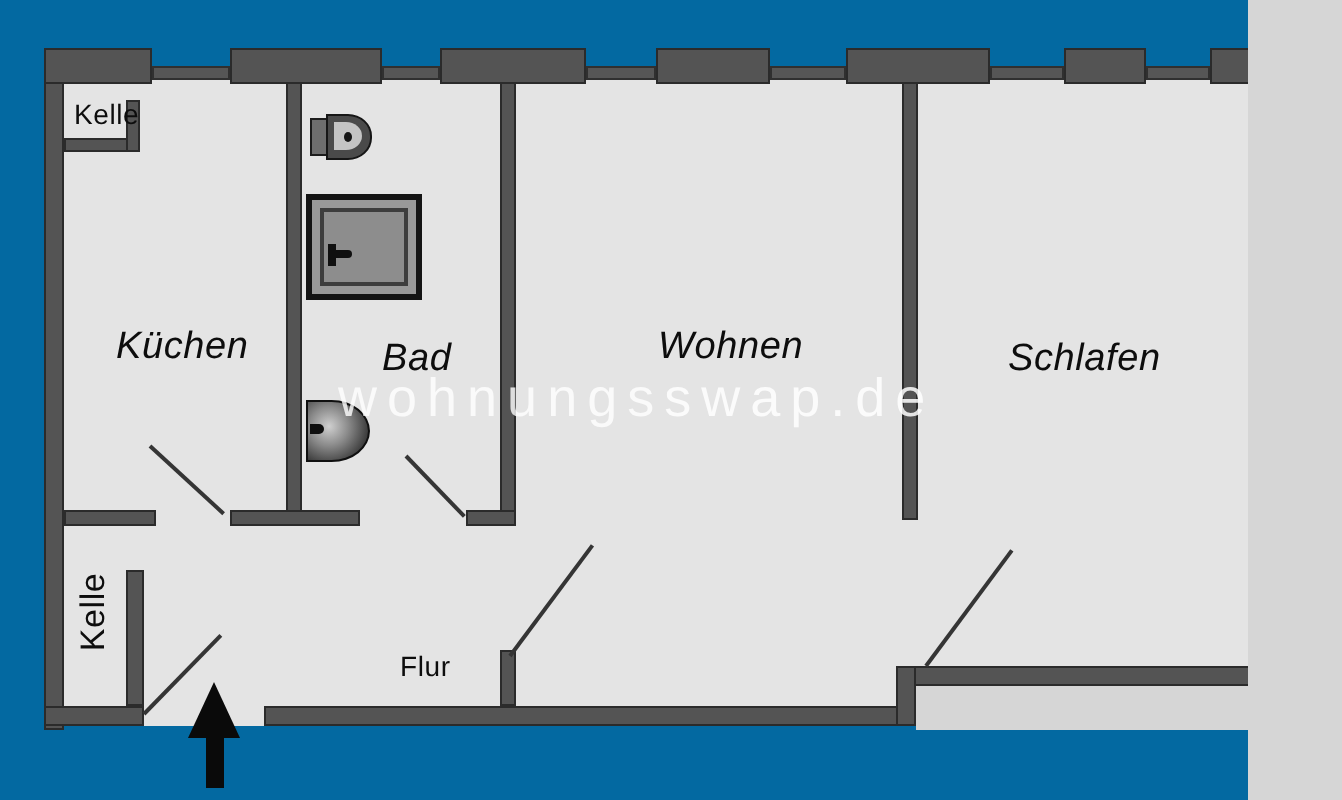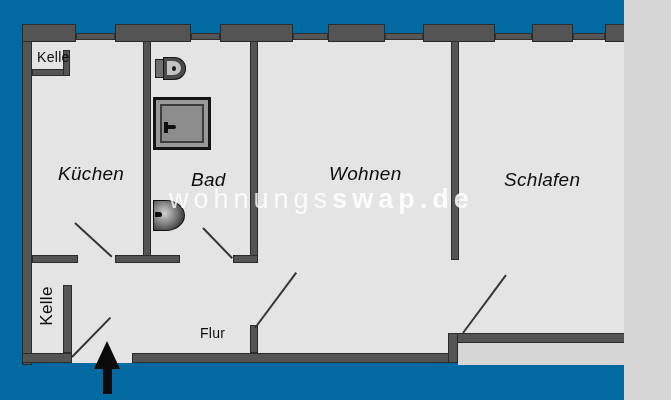--- a/index.html
+++ b/index.html
@@ -115,21 +115,21 @@
   }
   .watermark{
     position:absolute;
     left:169px;top:184px;
     font-size:27px;
     letter-spacing:5px;
     color:rgba(255,255,255,0.8);
     z-index:7;
     white-space:nowrap;
   }
-  .watermark .wm-bold{font-weight:bold;color:rgba(255,255,255,0.85);}
+  .watermark .wm-bold{font-weight:normal;color:rgba(255,255,255,0.85);}
 </style>
 </head>
 <body>
 
 <div id="plan">
 
   <div class="floor" style="left:22px;top:33px;width:619px;height:330px;"></div>
   <div class="outside-patch" style="left:458px;top:343px;width:183px;height:22px;"></div>
 
   <div class="wall" style="left:22px;top:24px;width:10px;height:341px;"></div>

